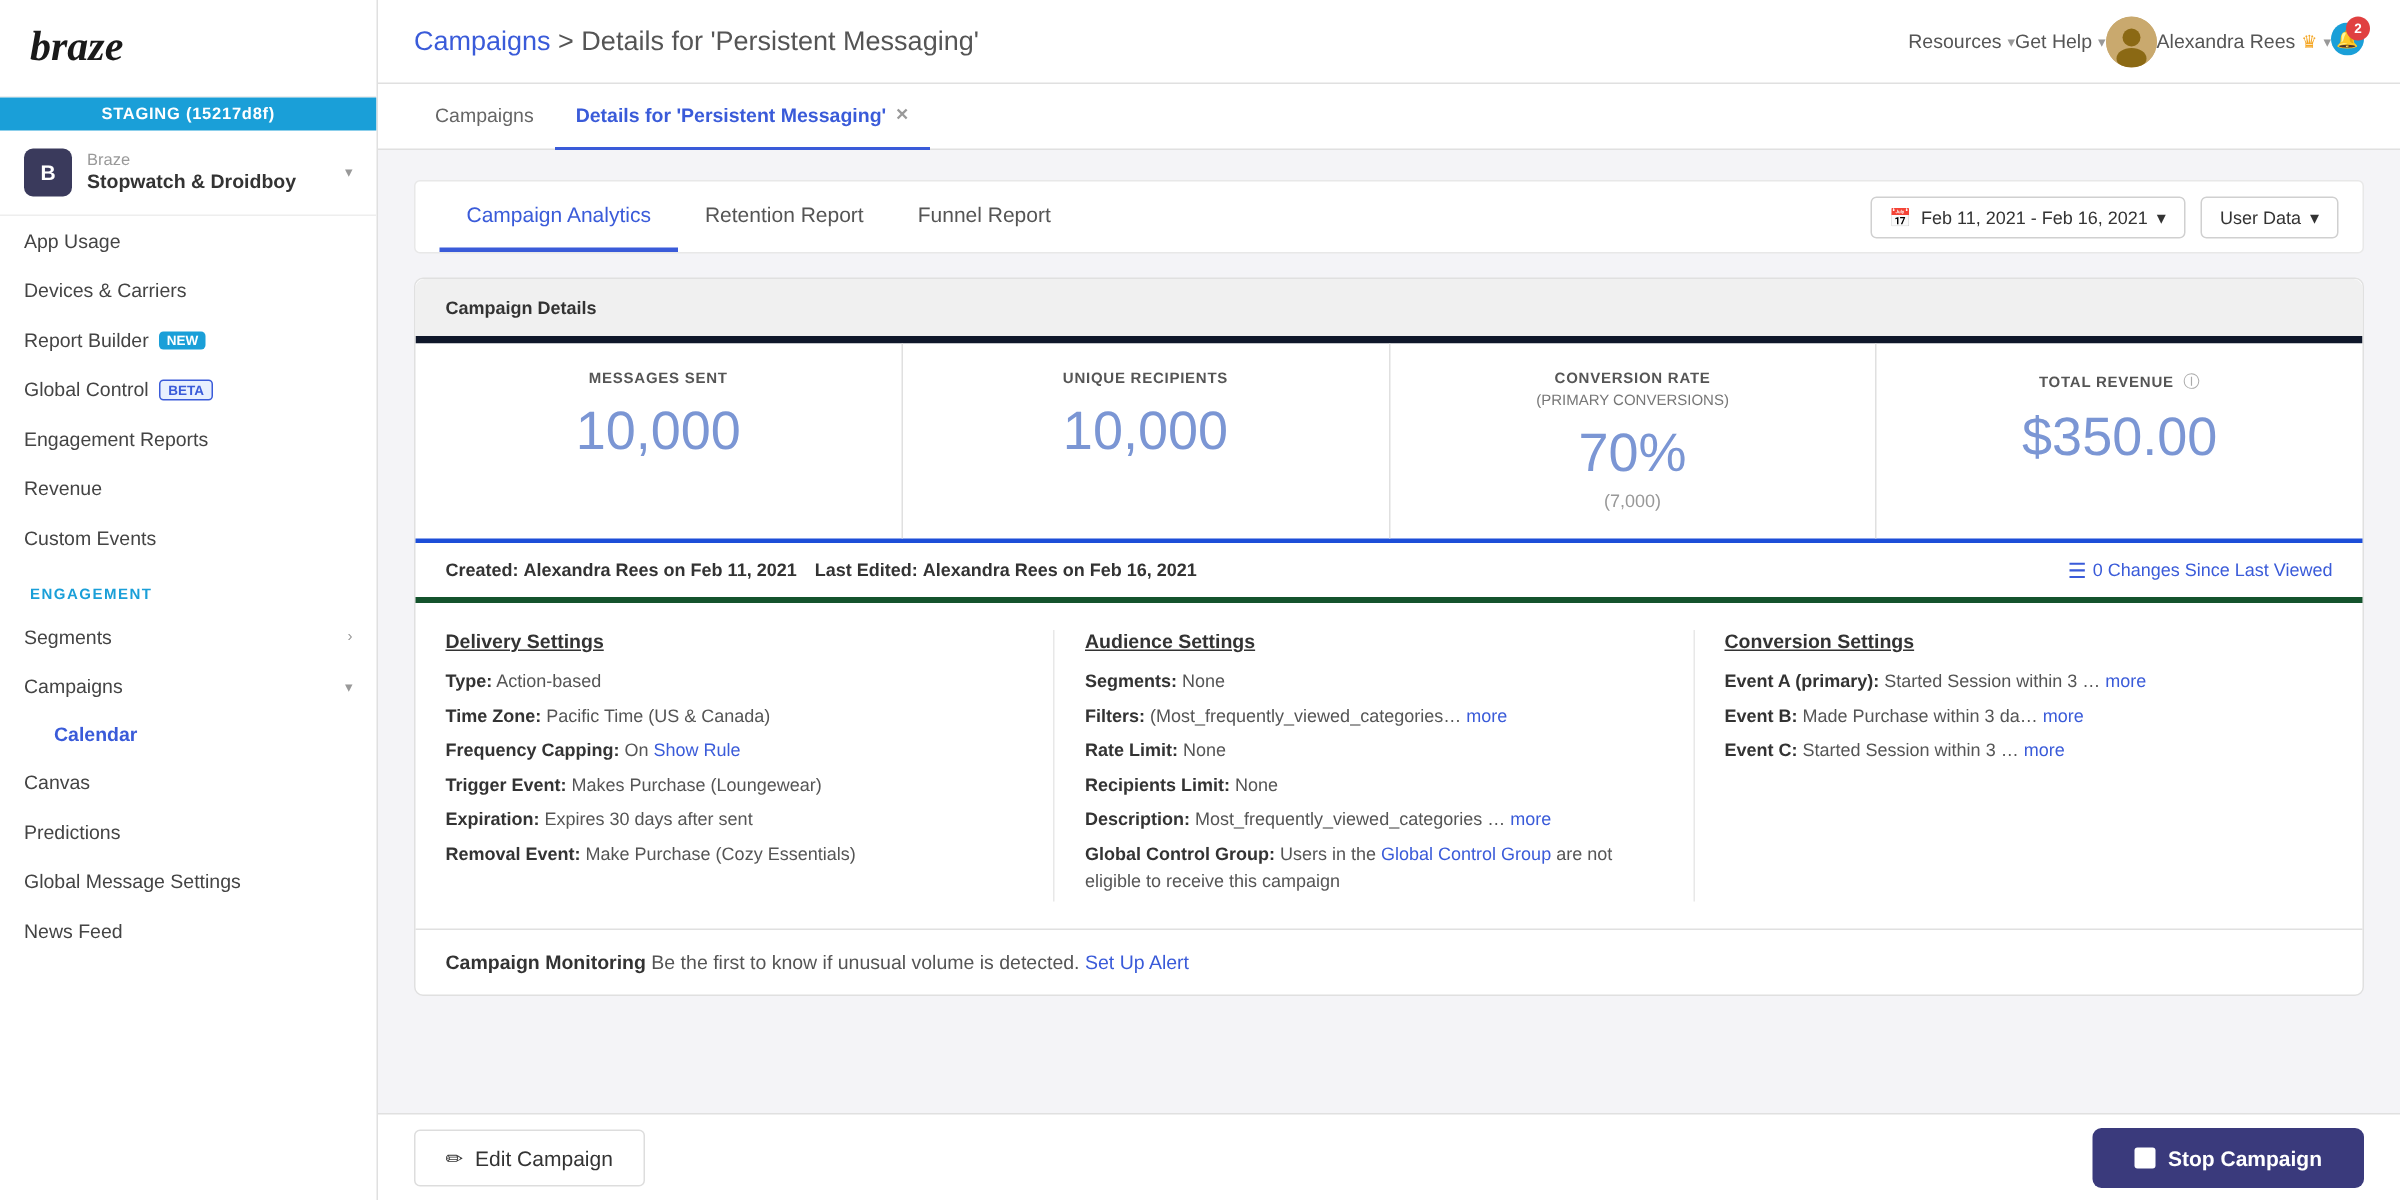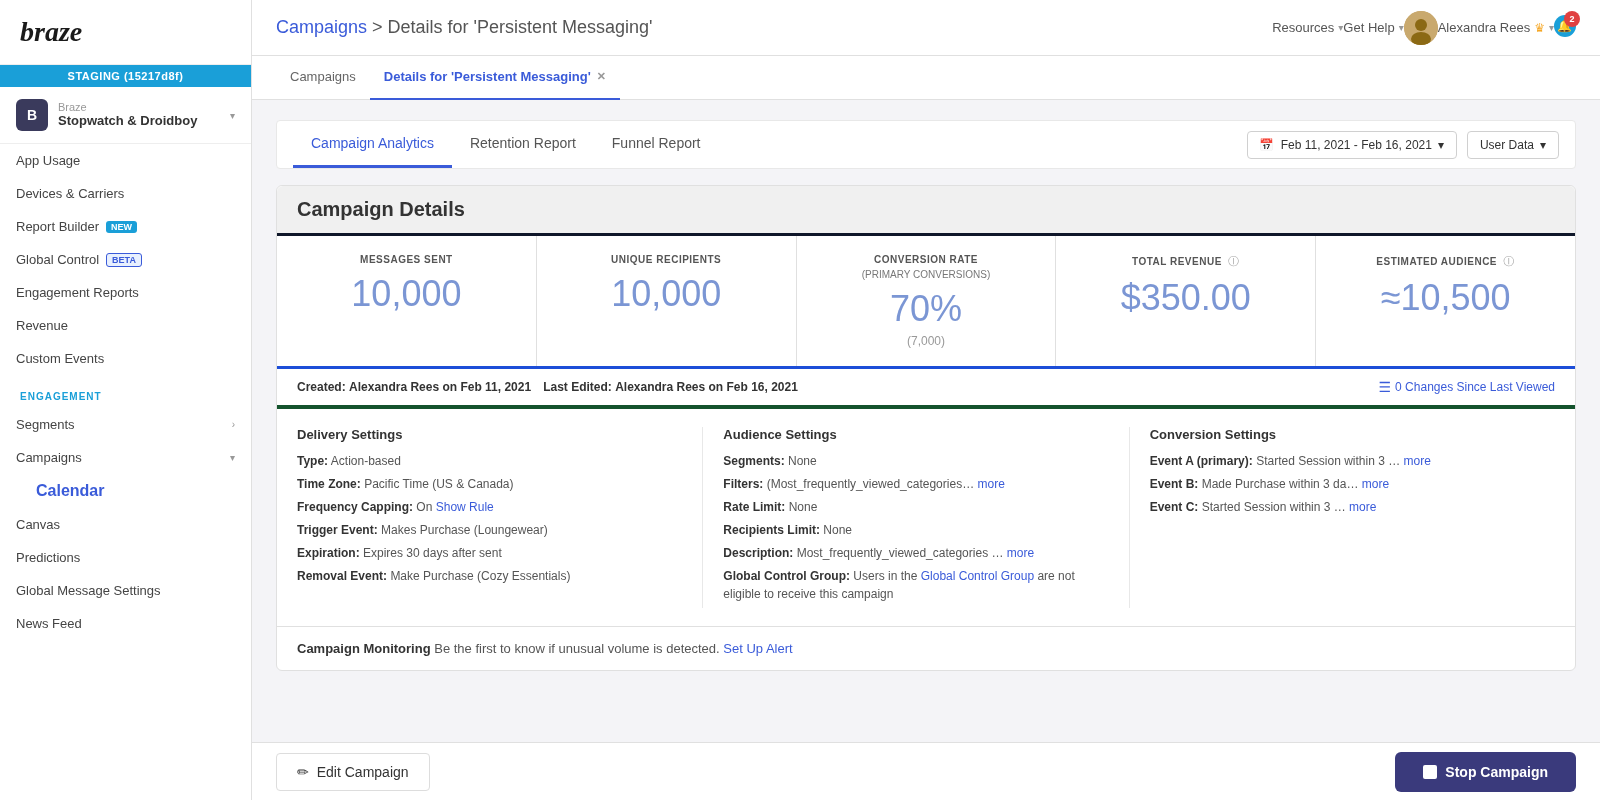--- a/index.html
+++ b/index.html
@@ -14,21 +14,21 @@
     #workspace-avatar { width: 32px; height: 32px; background: #3a3a5c; border-radius: 6px; color: #fff; display: flex; align-items: center; justify-content: center; font-weight: 700; font-size: 14px; margin-right: 10px; flex-shrink: 0; }
     #workspace-name { font-size: 13px; font-weight: 600; color: #333; line-height: 1.3; }
     #workspace-chevron { margin-left: auto; color: #999; font-size: 10px; }
 
     .sidebar-section-label { font-size: 10px; font-weight: 700; color: #1a9fd8; letter-spacing: 1px; padding: 16px 20px 6px; text-transform: uppercase; }
     .sidebar-item { display: flex; align-items: center; padding: 9px 16px; cursor: pointer; color: #444; font-size: 13px; position: relative; }
     .sidebar-item .badge { font-size: 9px; font-weight: 700; padding: 1px 5px; border-radius: 3px; margin-left: 7px; }
     .badge-new { background: #1a9fd8; color: #fff; }
     .badge-beta { background: #e8f0fe; color: #3a5bd9; border: 1px solid #3a5bd9; }
     .sidebar-item .chevron { margin-left: auto; font-size: 10px; color: #999; }
-    .sidebar-subitem { padding: 8px 20px 8px 36px; cursor: pointer; color: #555; font-size: 16px; }
+    .sidebar-subitem { padding: 8px 20px 8px 36px; cursor: pointer; color: #555; font-size: 13px; }
     .sidebar-subitem.active { color: #3a5bd9; font-weight: 600; }
 
     
     #main { flex: 1; display: flex; flex-direction: column; overflow: hidden; }
 
     
     #topbar { background: #fff; border-bottom: 1px solid #e0e0e0; display: flex; align-items: center; padding: 0 24px; height: 56px; flex-shrink: 0; }
     #breadcrumb { font-size: 18px; color: #555; flex: 1; }
     #breadcrumb span.link { color: #3a5bd9; cursor: pointer; }
     #topbar-actions { display: flex; align-items: center; }
@@ -50,38 +50,38 @@
 
     
     #subtabs-row { display: flex; align-items: center; margin-bottom: 16px; background: #fff; border-radius: 4px; padding: 0 16px; border: 1px solid #e8e8e8; }
     .subtab { font-size: 14px; padding: 14px 18px; cursor: pointer; color: #555; border-bottom: 3px solid transparent; font-weight: 500; }
     .subtab.active { color: #3a5bd9; border-bottom: 3px solid #3a5bd9; }
     #filter-group { margin-left: auto; display: flex; align-items: center; gap: 10px; }
     .filter-btn { display: flex; align-items: center; gap: 6px; border: 1px solid #d0d0d0; border-radius: 4px; padding: 6px 12px; background: #fff; font-size: 12px; cursor: pointer; color: #333; }
 
     
     #campaign-details { background: #fff; border-radius: 6px; border: 1px solid #e0e0e0; margin-bottom: 16px; }
-    #campaign-details-header { background: #f0f0f0; border-radius: 6px 6px 0 0; padding: 12px 20px; font-size: 20px; font-weight: 700; color: #333; border-bottom: 3px solid #0f172a; }
+    #campaign-details-header { background: #f0f0f0; border-radius: 6px 6px 0 0; padding: 12px 20px; font-size: 12px; font-weight: 700; color: #333; border-bottom: 5px solid #0f172a; }
     #metrics-row { display: flex; border-bottom: 3px solid #1d4ed8; }
     .metric-cell { flex: 1; padding: 18px 20px; text-align: center; border-right: 1px solid #e0e0e0; }
     .metric-cell:last-child { border-right: none; }
     .metric-label { font-size: 10px; font-weight: 700; color: #555; text-transform: uppercase; letter-spacing: 0.5px; margin-bottom: 4px; }
     .metric-sublabel { font-size: 10px; color: #777; text-transform: uppercase; }
     .metric-value { font-size: 36px; color: #7b96d4; font-weight: 300; margin: 8px 0 4px; }
     .metric-sub { font-size: 12px; color: #999; }
     #meta-row { padding: 10px 20px; font-size: 12px; color: #666; display: flex; align-items: center; gap: 12px; border-bottom: 4px solid #14532d; }
     #meta-row .meta-item { color: #666; }
     #meta-row .meta-item span { color: #333; font-weight: 600; }
     #changes-link { margin-left: auto; color: #3a5bd9; cursor: pointer; display: flex; align-items: center; gap: 4px; font-size: 12px; }
 
     
     #details-grid { display: flex; padding: 18px 20px; gap: 0; border-bottom: 1px solid #e0e0e0; }
     .details-col { flex: 1; padding-right: 20px; }
     .details-col:not(:last-child) { border-right: 1px solid #e8e8e8; margin-right: 20px; }
-    .details-col h4 { font-size: 13px; font-weight: 700; color: #333; margin-bottom: 10px; }
+    .details-col h4 { font-size: 13px; font-weight: 700; color: #333; margin-bottom: 10px; text-decoration: underline; }
     .details-row { font-size: 12px; color: #555; margin-bottom: 5px; line-height: 1.5; }
     .details-row strong { color: #333; font-weight: 600; }
     .details-link { color: #3a5bd9; cursor: pointer; text-decoration: none; }
 
     
     #monitoring-bar { padding: 14px 20px; font-size: 13px; color: #555; }
     #monitoring-bar strong { color: #333; font-weight: 700; }
 
     
     #bottom-bar { background: #fff; border-top: 1px solid #e0e0e0; display: flex; align-items: center; padding: 0 24px; height: 58px; flex-shrink: 0; }
@@ -248,27 +248,20 @@
           <div class="metric-sublabel">(PRIMARY CONVERSIONS)</div>
           <div class="metric-value">70%</div>
           <div class="metric-sub">(7,000)</div>
         </div>
         <div class="metric-cell">
           <div class="metric-label">
             <span>TOTAL REVENUE</span>
             <span style="color:#aaa;font-size:11px;font-weight:400;margin-left:3px;">ⓘ</span>
           </div>
           <div class="metric-value">$350.00</div>
-        </div>
-        <div class="metric-cell">
-          <div class="metric-label">
-            <span>ESTIMATED AUDIENCE</span>
-            <span style="color:#aaa;font-size:11px;font-weight:400;margin-left:3px;">ⓘ</span>
-          </div>
-          <div class="metric-value">≈10,500</div>
         </div>
       </div>
 
       <div id="meta-row">
         <span class="meta-item">
           <span>Created:</span>
           <span>Alexandra Rees on Feb 11, 2021</span>
         </span>
         <span class="meta-item">
           <span>Last Edited:</span>

